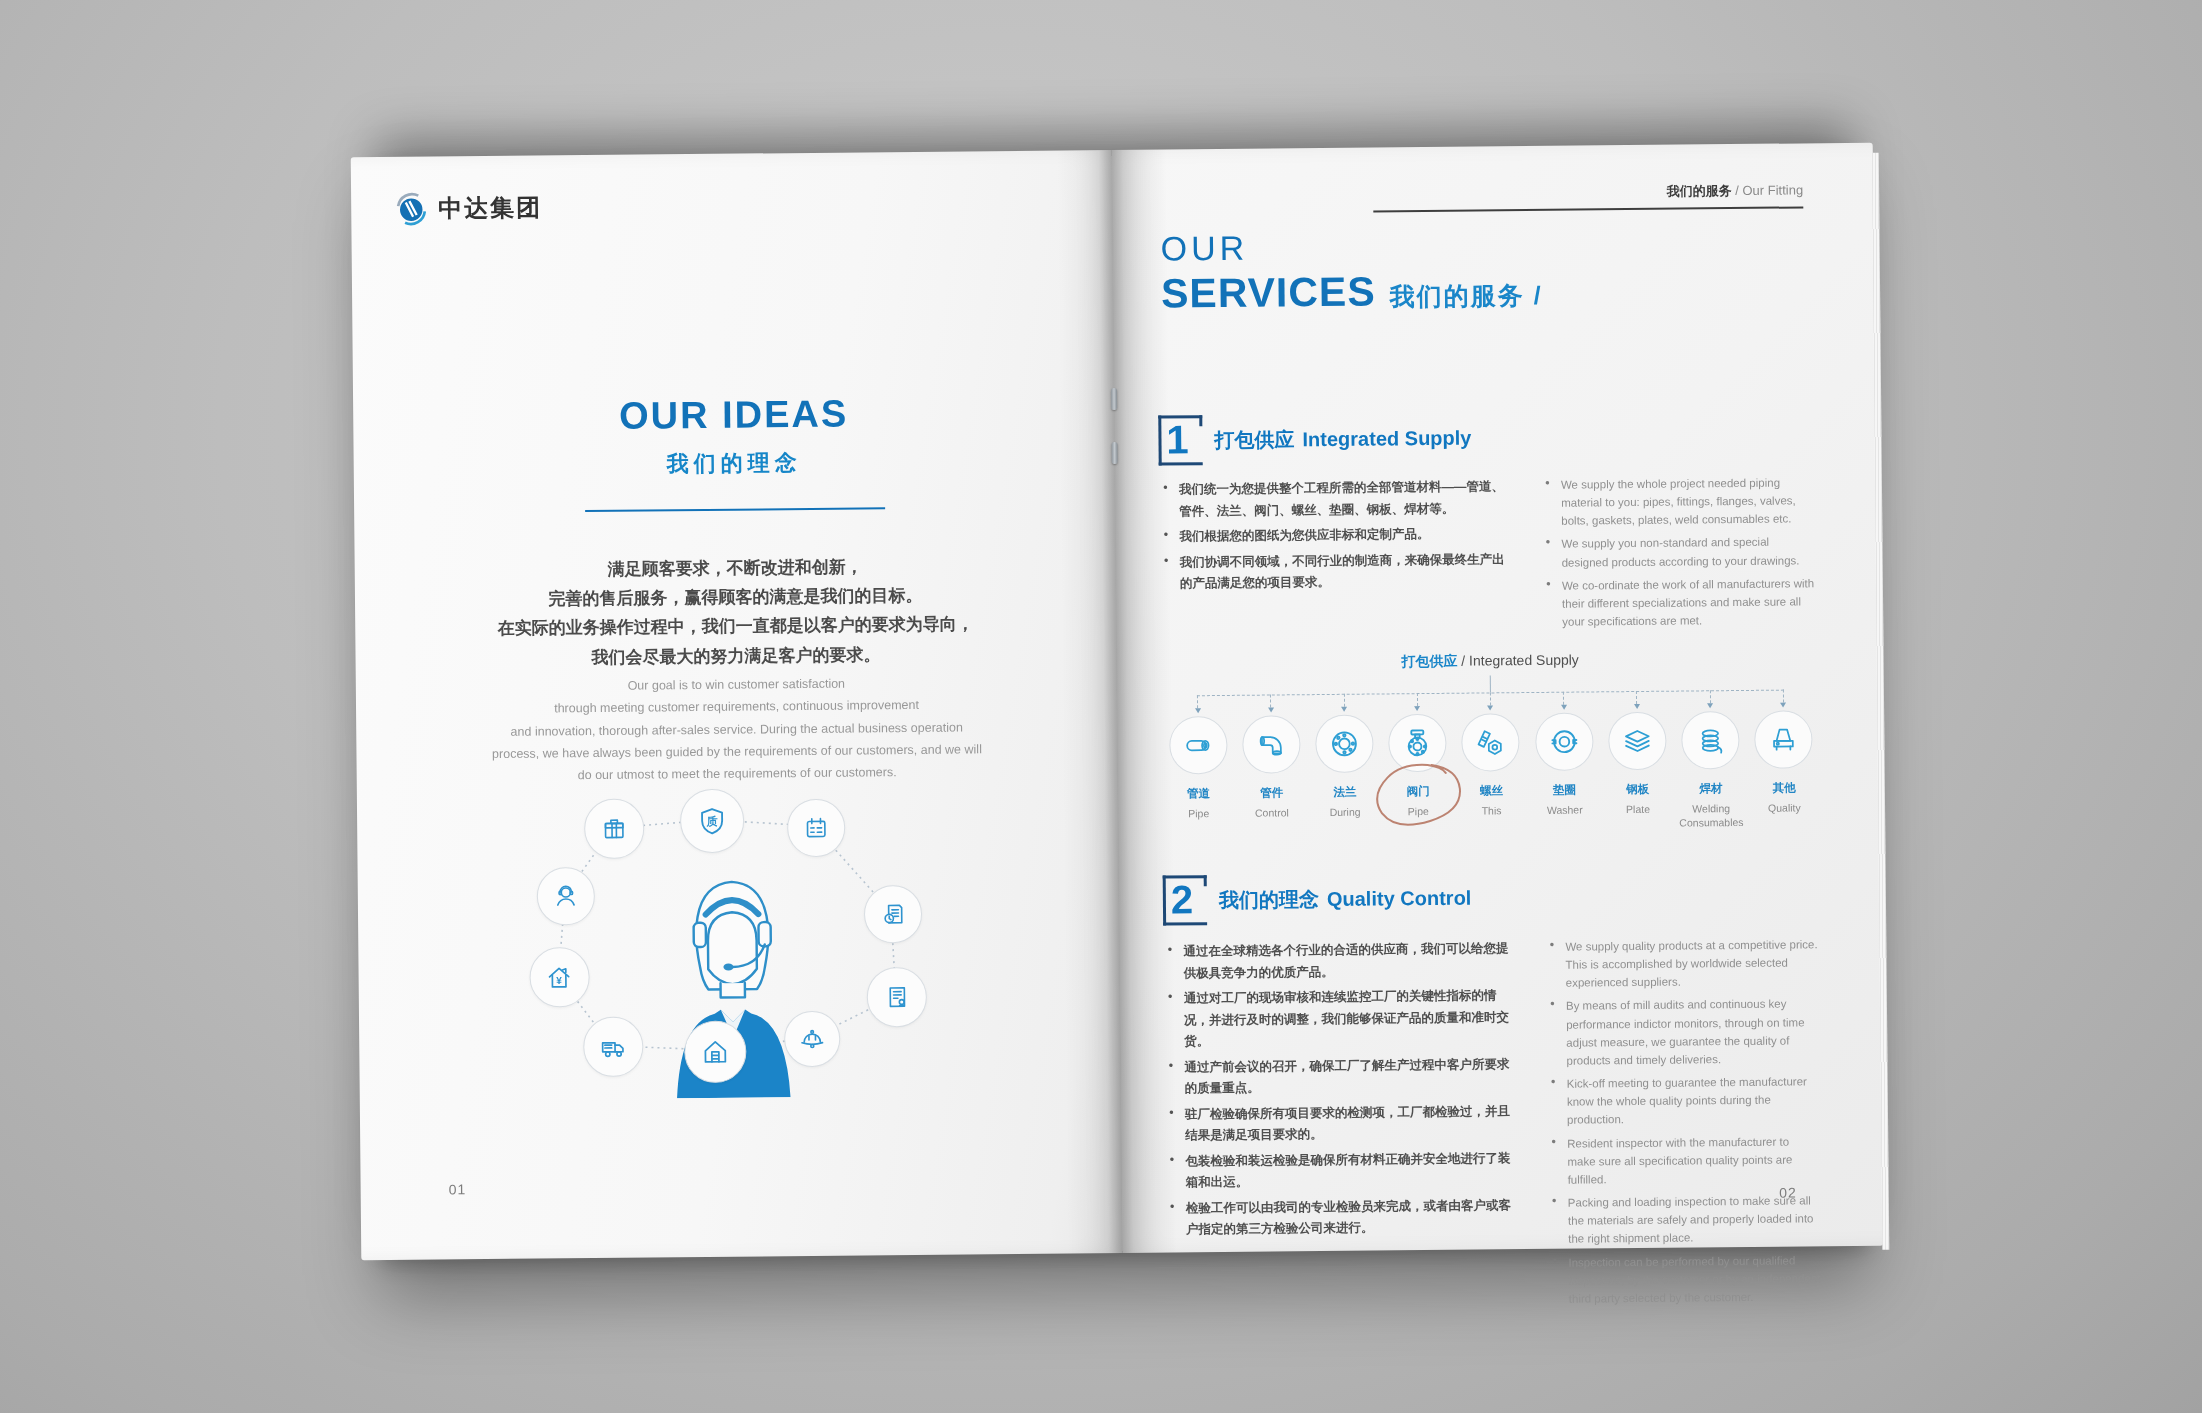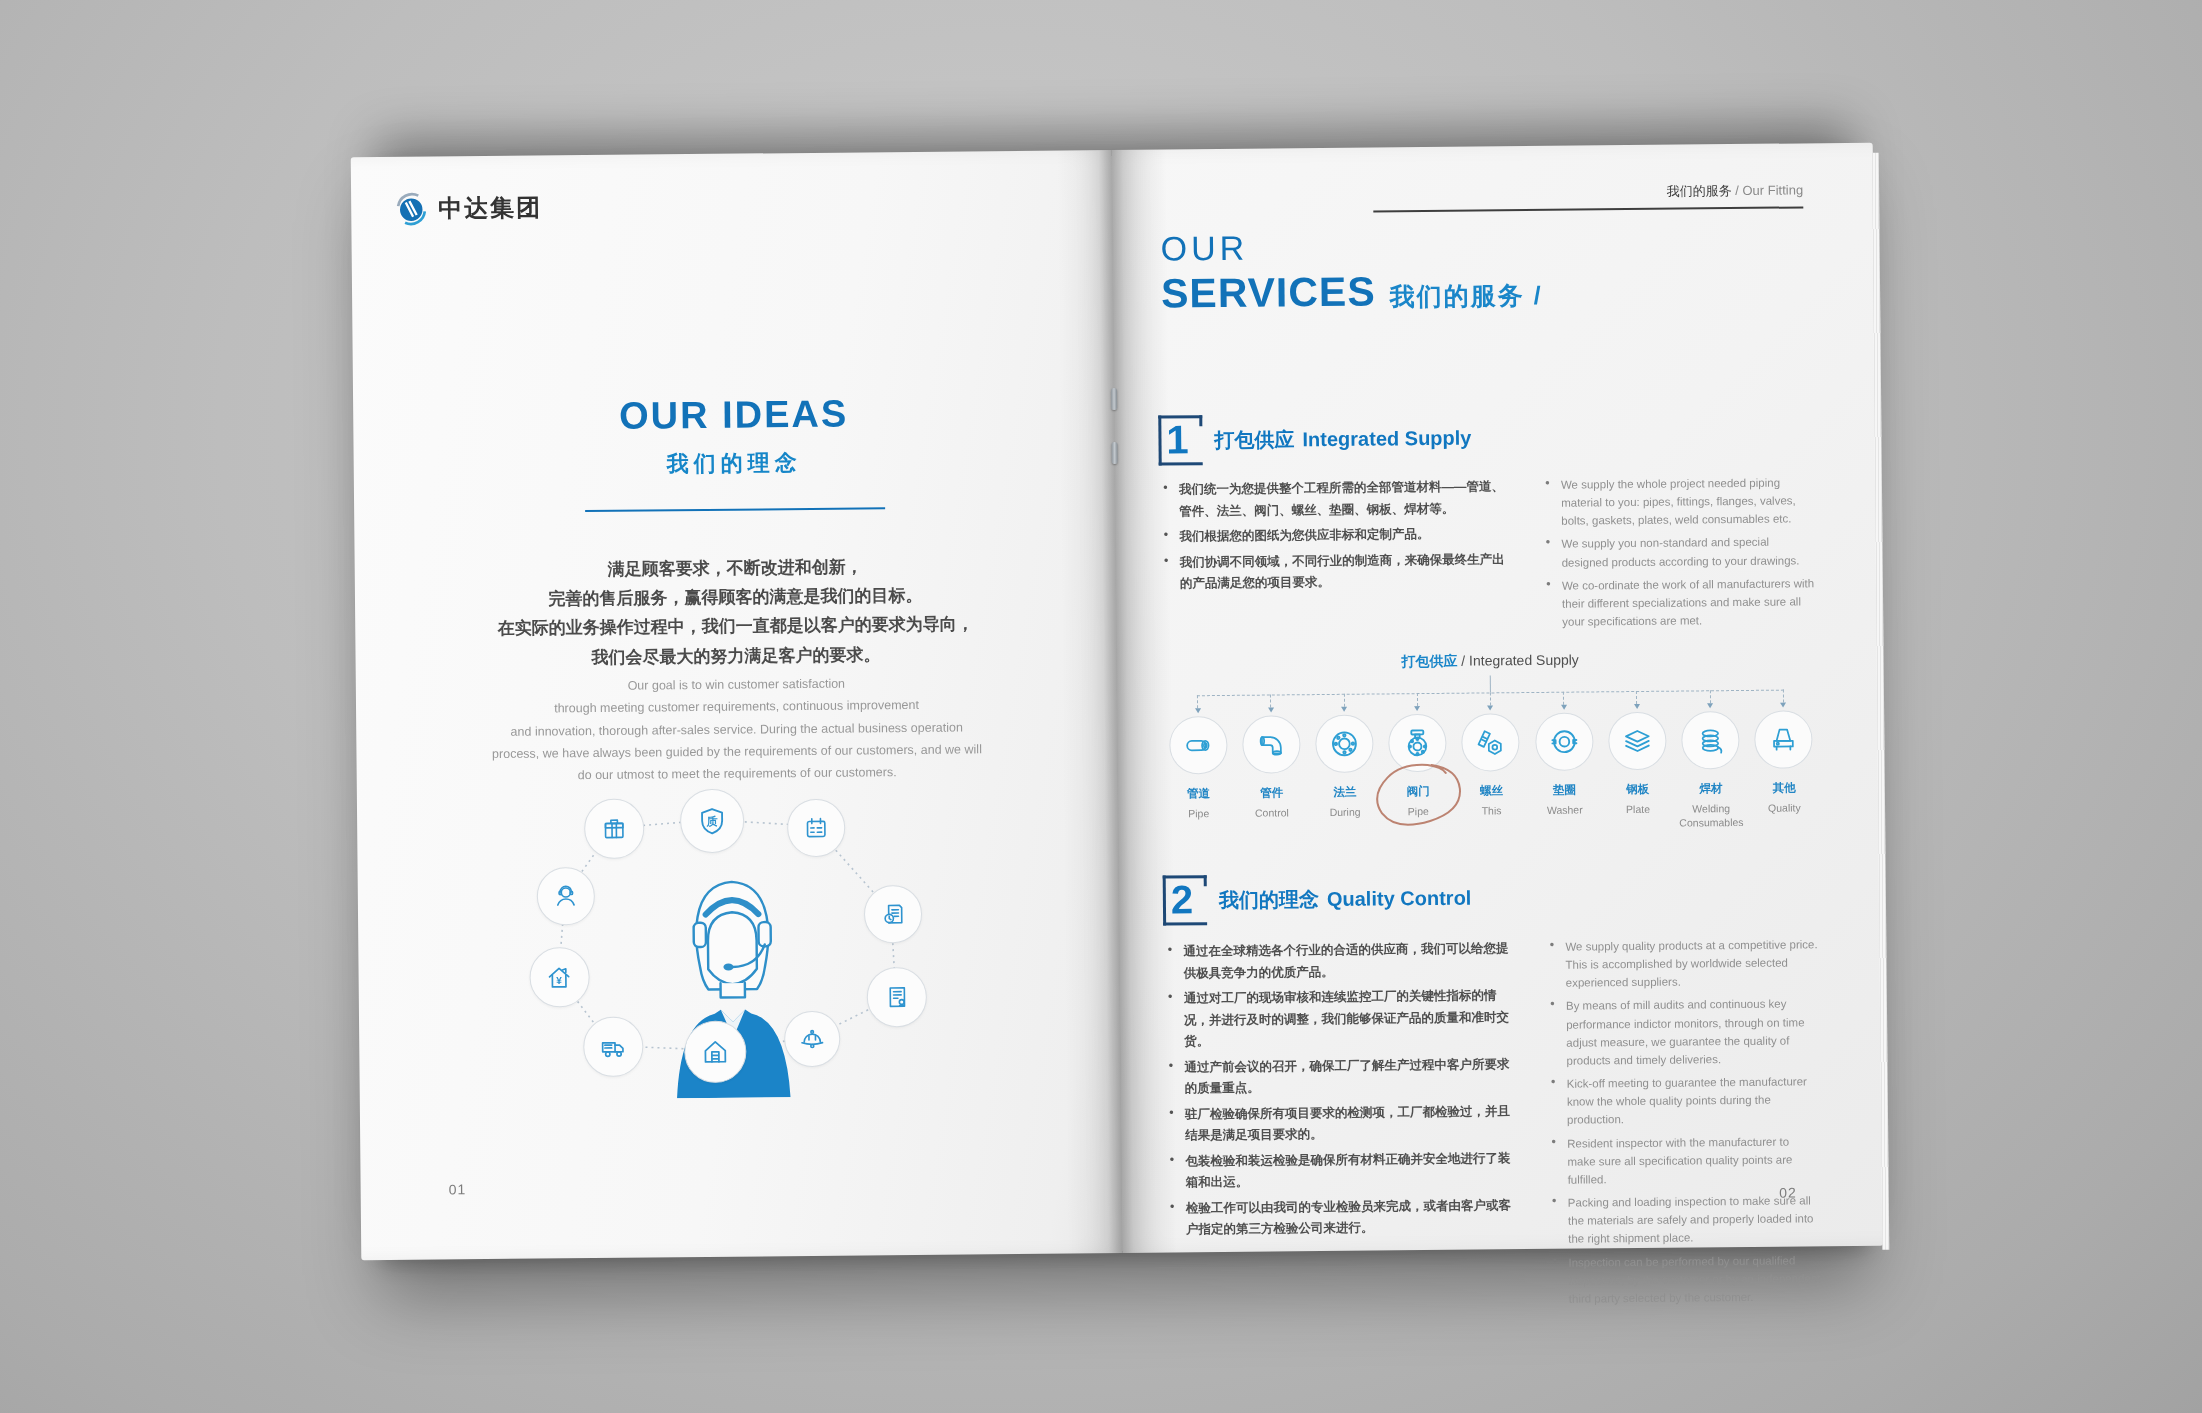--- a/index.html
+++ b/index.html
@@ -63,21 +63,21 @@
   .orbit{position:absolute;left:50%;top:648px;width:460px;height:312px;transform:translateX(-50%);}
   .orbit-ring{position:absolute;inset:0;}
   .onode{position:absolute;background:#fcfcfc;border:1px solid #d9dee3;border-radius:50%;
     display:flex;align-items:center;justify-content:center;box-shadow:0 1px 3px rgba(0,0,0,.05);}
   .onode svg{stroke:#2e93cf;fill:none;stroke-width:1.5;stroke-linecap:round;stroke-linejoin:round;}
   .center-figure{position:absolute;left:152px;top:68px;width:142px;height:228px;}
 
   
   .rp-header{position:absolute;top:38px;right:70px;width:430px;text-align:right;
     border-bottom:2px solid #3e3e3e;padding-bottom:7px;font-size:13px;}
-  .rp-header .hcn{color:#3c3c3c;font-weight:400;}
+  .rp-header .hcn{color:#3c3c3c;font-weight:700;}
   .rp-header .hsep{color:#8a8a8a;}
   .rp-header .hen{color:#8a8a8a;}
   .rp-title{position:absolute;left:48px;top:80px;}
   .rp-t1{font-size:34px;font-weight:500;color:#1272b8;letter-spacing:4px;}
   .rp-t2row{display:flex;align-items:baseline;margin-top:2px;}
   .rp-t2{font-size:41px;font-weight:800;color:#1272b8;letter-spacing:1px;}
   .rp-tcn{font-size:25px;font-weight:700;color:#1a86c9;margin-left:14px;letter-spacing:2px;}
 
   .section-head{position:absolute;left:44px;display:flex;align-items:center;}
   .sec1{top:266px;} .sec2{top:726px;}

